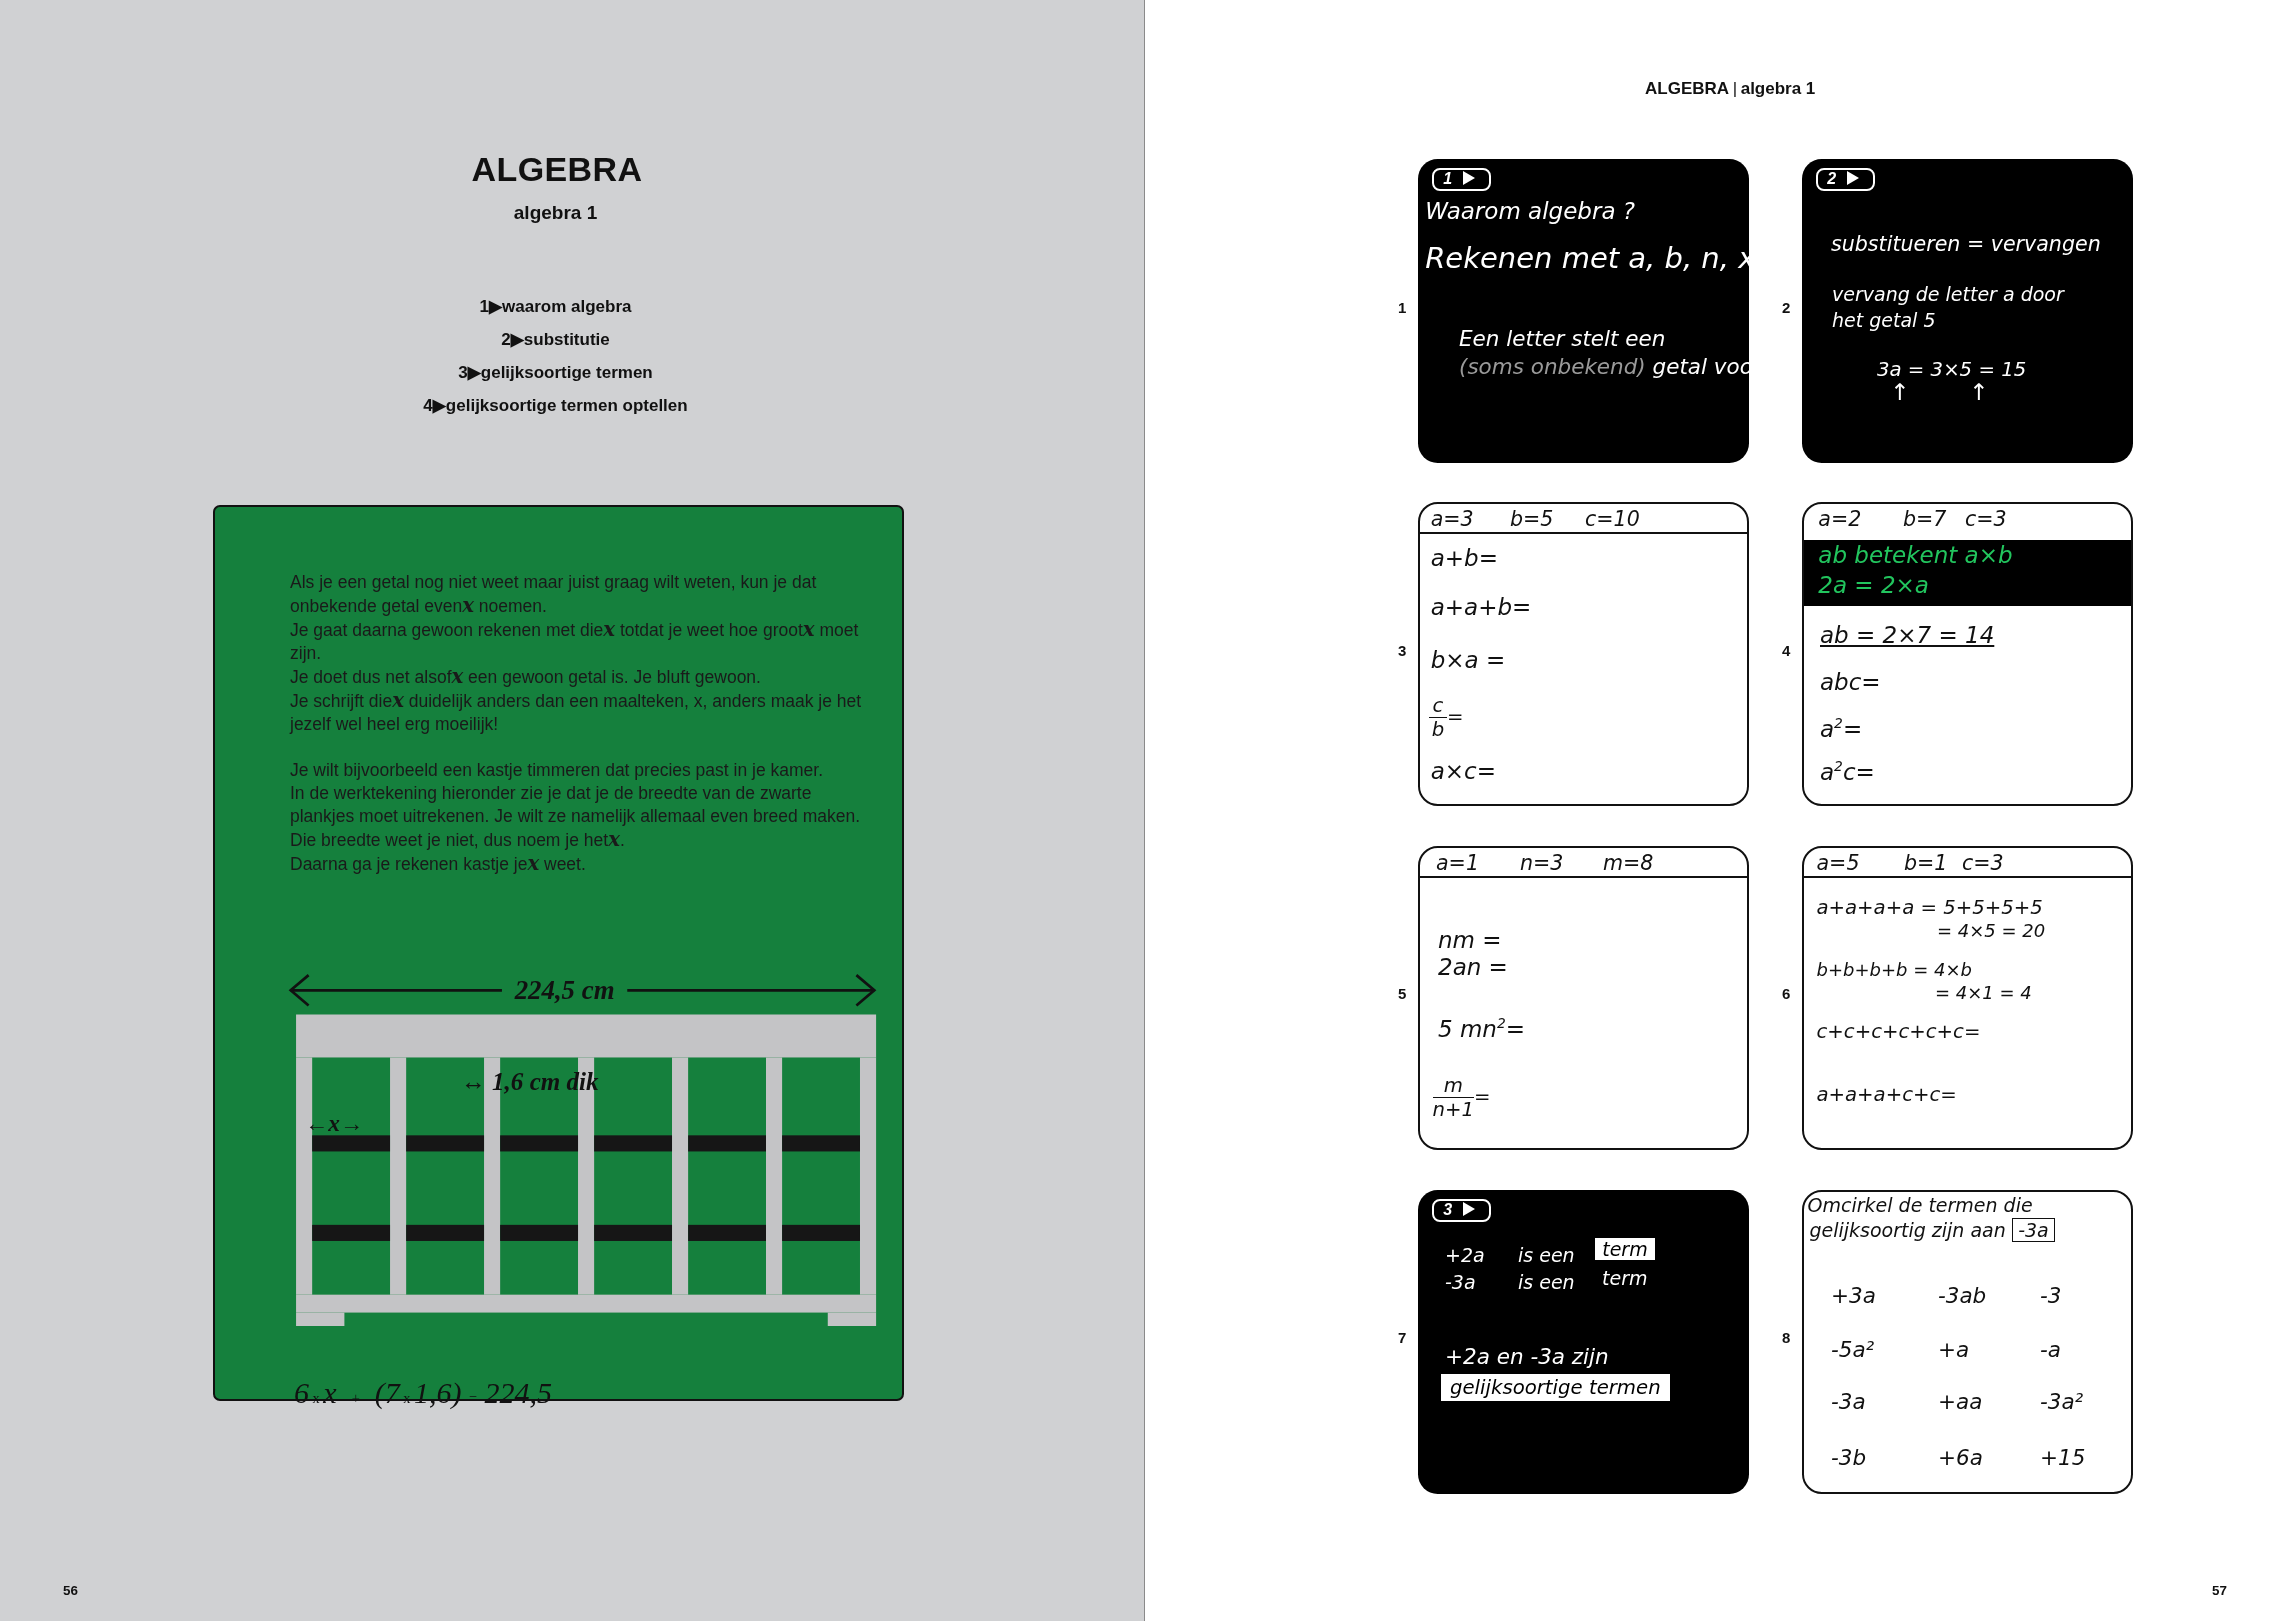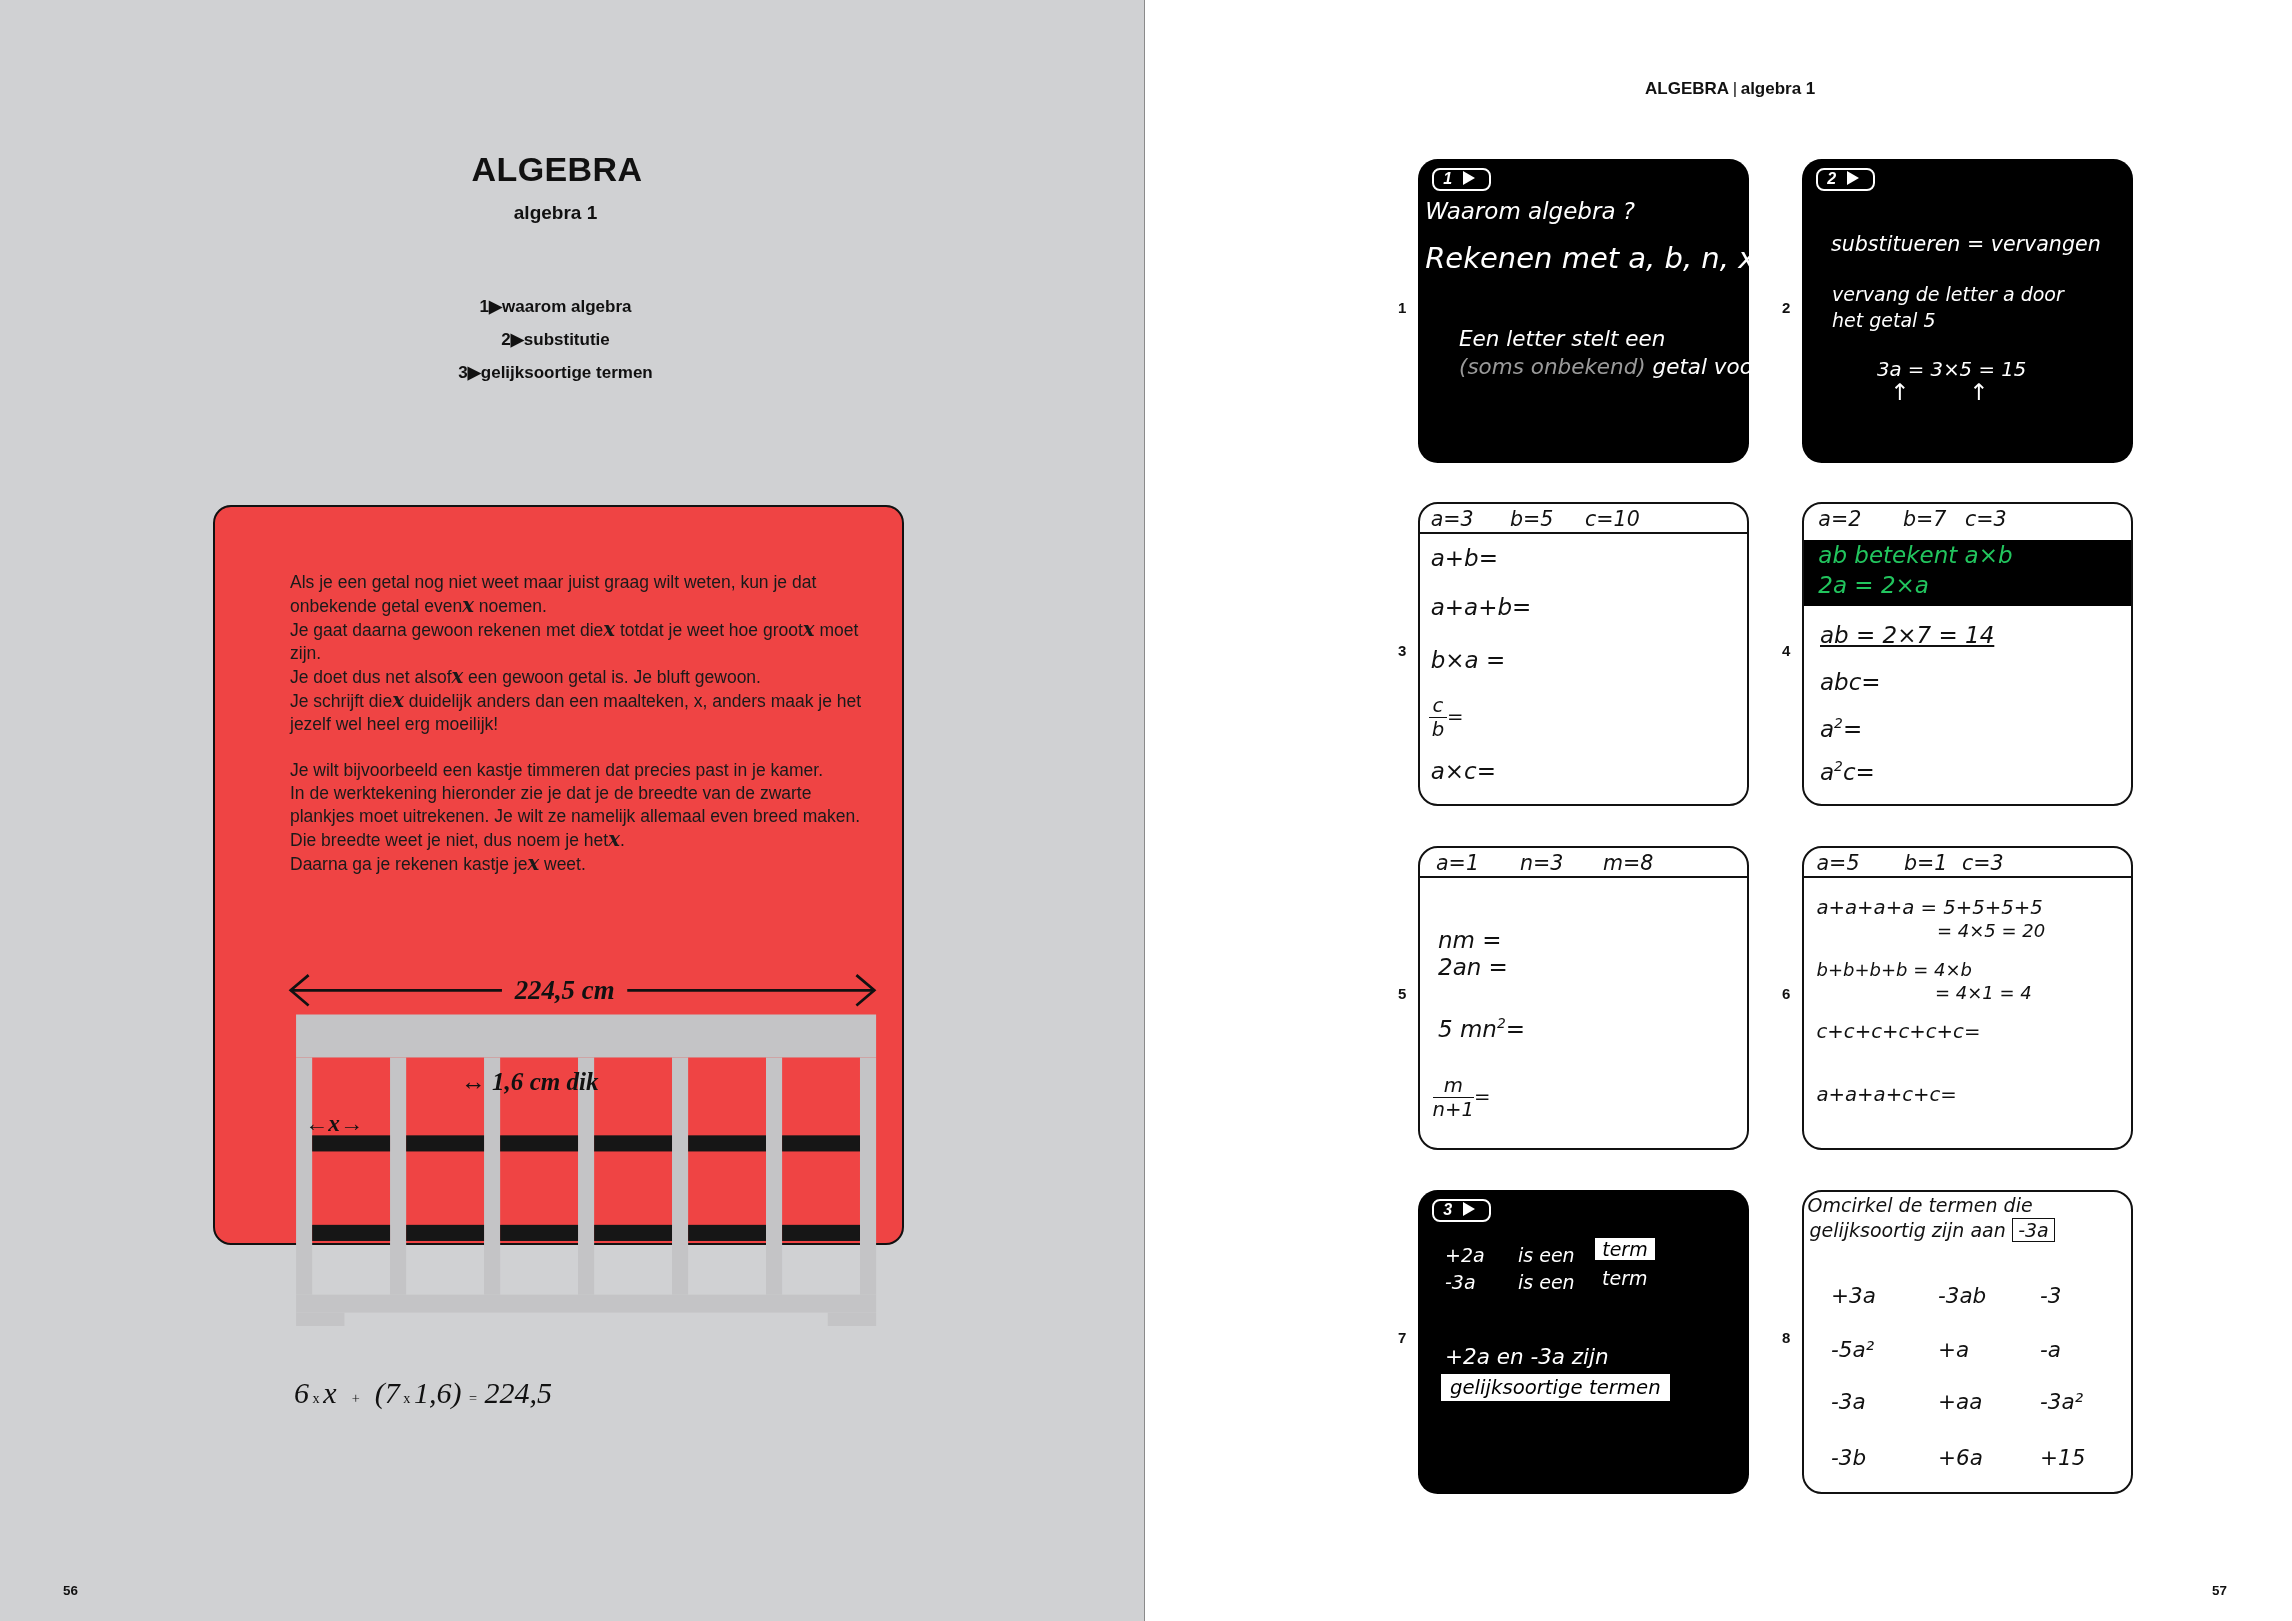--- a/index.html
+++ b/index.html
@@ -6,21 +6,21 @@
   body { width:2293px; height:1622px; position:relative; overflow:hidden; font-family:"Liberation Sans", sans-serif; color:#111; background:#fff; }
   .page-left { position:absolute; left:0; top:0; width:1144px; height:1622px; background:#d0d1d3; }
   .spine { position:absolute; left:1144px; top:0; width:1.8px; height:1622px; background:#8a8a8a; }
   .page-right { position:absolute; left:1145px; top:0; width:1147px; height:1622px; background:#fff; }
 
   .title { position:absolute; left:0; width:1114px; top:150px; text-align:center; font-weight:bold; font-size:34px; letter-spacing:0.4px; }
   .subtitle { position:absolute; left:0; width:1111px; top:202px; text-align:center; font-weight:bold; font-size:19px; }
   .toc { position:absolute; left:0; width:1111px; top:296px; text-align:center; font-weight:bold; font-size:17px; }
   .toc div { height:33px; line-height:21.5px; }
 
-  .intro-card { position:absolute; left:213px; top:505px; width:691px; height:740px; background:#ef4444; border:2.7px solid #111; border-radius:18px; box-sizing:border-box; }
+  .intro-card { position:absolute; left:213px; top:505px; width:691px; height:896px; background:#15803d; border:2.7px solid #111; border-radius:7px; box-sizing:border-box; }
   .intro-text { position:absolute; left:75px; top:64px; width:573px; font-family:"Liberation Sans", sans-serif; font-size:17.5px; line-height:23px; color:#1a1a1a; }
   .intro-text p { margin:0 0 23px 0; }
   .xvar { font-family:"DejaVu Serif", serif; font-style:italic; font-weight:bold; font-size:19.7px; }
 
   .drawing { position:absolute; left:72px; top:452px; width:591px; height:367px; }
   .formula { position:absolute; left:79px; top:869px; font-family:"Liberation Serif", serif; font-style:italic; font-size:30px; color:#111; }
   .formula .small { font-size:14.3px; font-style:normal; }
 
   .page-num { position:absolute; top:1583px; font-weight:bold; font-size:13.4px; }
   .running-head { position:absolute; left:1645px; top:79px; font-weight:bold; font-size:17px; }
@@ -52,20 +52,21 @@
 <body>
 
 <div class="page-left">
   <div class="title">ALGEBRA</div>
   <div class="subtitle">algebra 1</div>
 
   <div class="toc">
     <div><span>1</span><span>▶</span><span>waarom algebra</span></div>
     <div><span>2</span><span>▶</span><span>substitutie</span></div>
     <div><span>3</span><span>▶</span><span>gelijksoortige termen</span></div>
+    <div><span>4</span><span>▶</span><span>gelijksoortige termen optellen</span></div>
   </div>
 
   <div class="intro-card">
     <div class="intro-text">
       <p>
         <span>Als je een getal nog niet weet maar juist graag wilt weten, kun je dat onbekende getal even</span><span class="xvar">x</span><span> noemen.</span><br>
         <span>Je gaat daarna gewoon rekenen met die</span><span class="xvar">x</span><span> totdat je weet hoe groot</span><span class="xvar">x</span><span>  moet zijn.</span><br>
         <span>Je doet dus net alsof</span><span class="xvar">x</span><span> een gewoon getal is. Je bluft gewoon.</span><br>
         <span>Je schrijft die</span><span class="xvar">x</span><span> duidelijk anders dan een maalteken, x, anders maak je het jezelf wel heel erg moeilijk!</span>
       </p>

